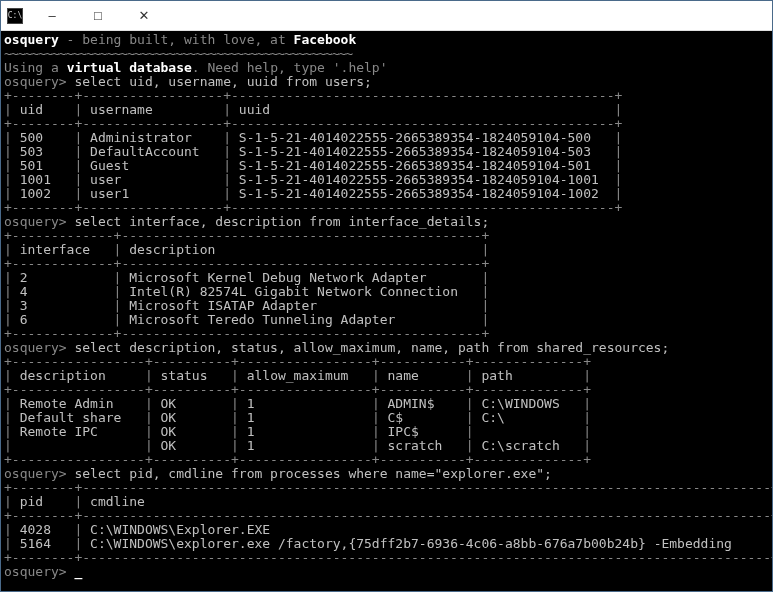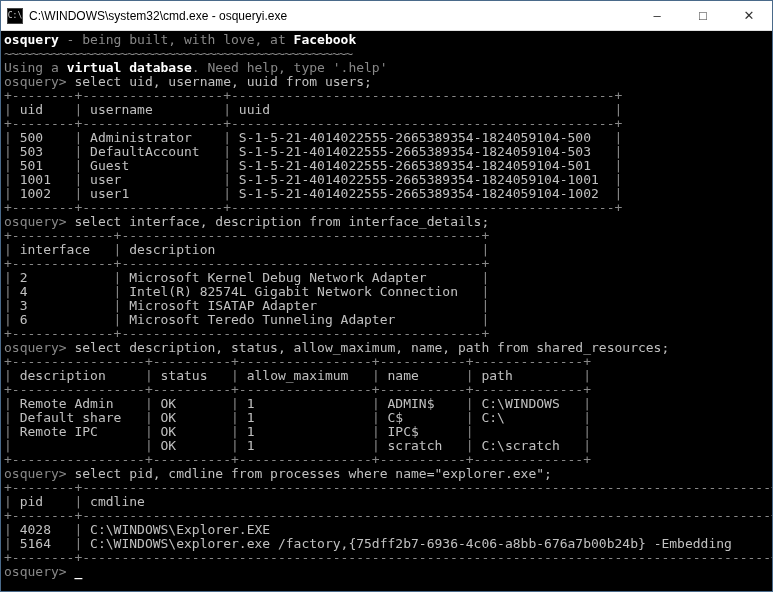--- a/index.html
+++ b/index.html
@@ -74,21 +74,20 @@
   }
   .bold { color: #ffffff; font-weight: bold; }
   .dim  { color: #888888; }
 </style>
 </head>
 <body>
 
 <div class="window">
   <div class="titlebar">
     <span class="titlebar-icon">C:\</span>
-    <span class="titlebar-text">C:\WINDOWS\system32\cmd.exe - osqueryi.exe</span>
     <div class="titlebar-buttons">
       <div class="titlebar-btn">–</div>
       <div class="titlebar-btn">□</div>
       <div class="titlebar-btn close">✕</div>
     </div>
   </div>
 
   <div class="term" id="term"><span class="bold">osquery</span><span class="dim"> - being built, with love, at </span><span class="bold">Facebook</span>
 <span class="dim" style="letter-spacing:-1px;">~~~~~~~~~~~~~~~~~~~~~~~~~~~~~~~~~~~~~~~~~~~~~~~~~~~</span>
 <span class="dim">Using a </span><span class="bold">virtual database</span><span class="dim">. Need help, type '.help'</span>

